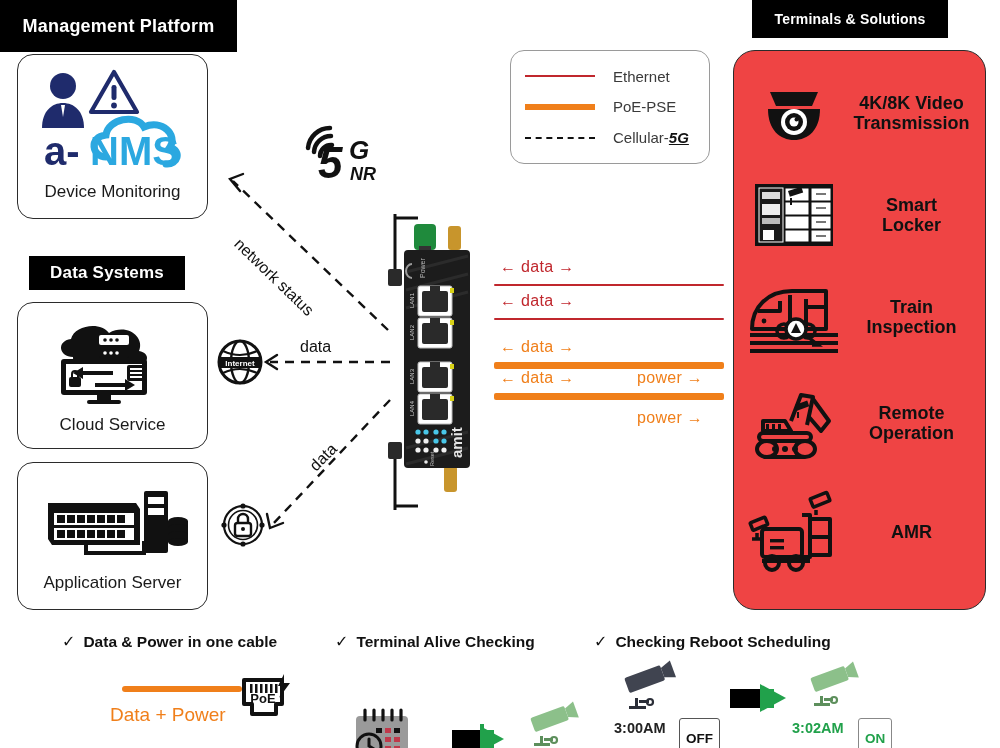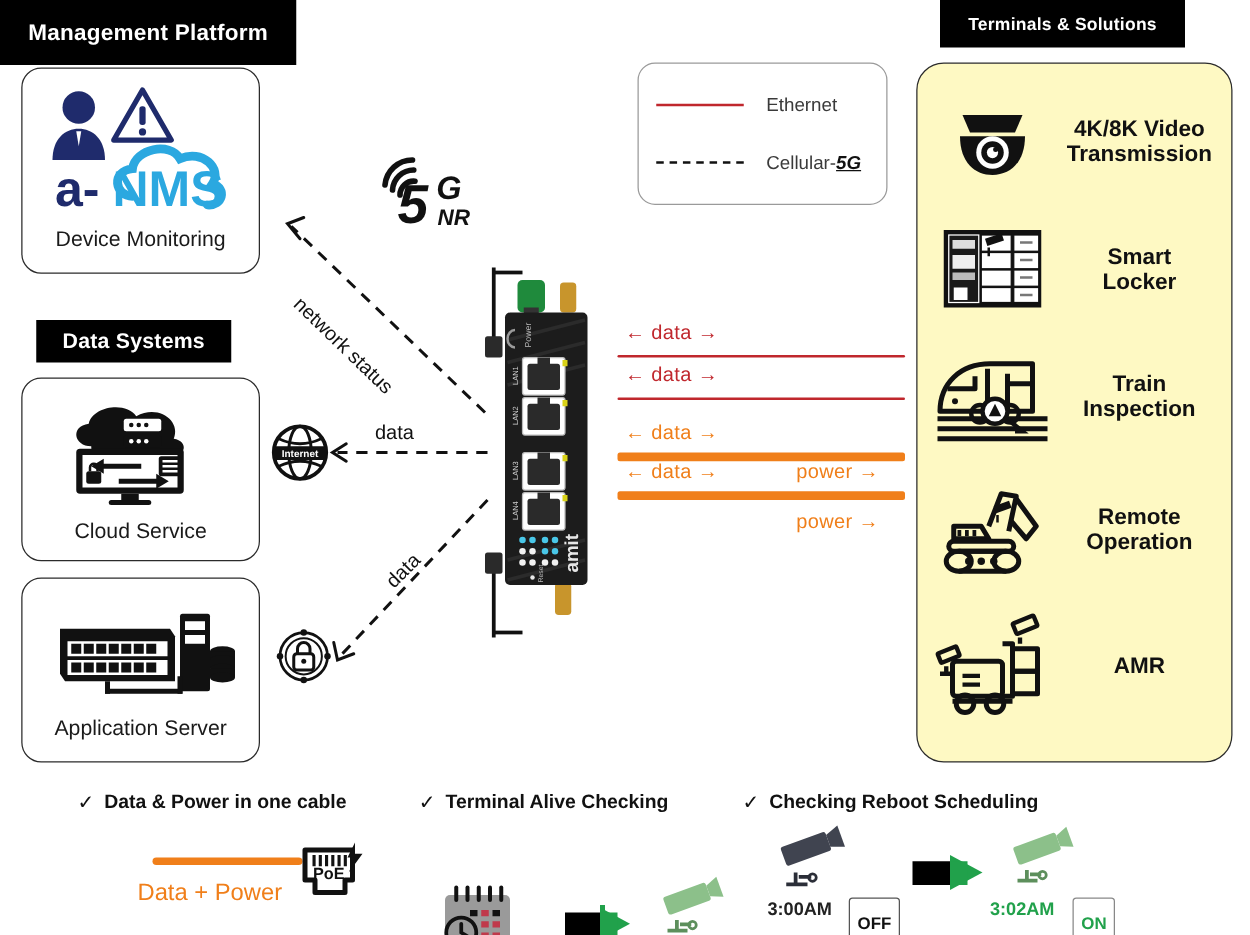--- a/index.html
+++ b/index.html
@@ -5,21 +5,21 @@
   html,body{margin:0;padding:0;background:#fff;}
   body{width:1000px;height:748px;position:relative;overflow:hidden;
        font-family:"Liberation Sans","DejaVu Sans",sans-serif;color:#111;}
   .abs{position:absolute;}
 
   
   .hdr-bar{background:#000;color:#fff;font-weight:bold;display:flex;
            align-items:center;justify-content:center;letter-spacing:.2px;}
 
   
-  .panel{border:1.6px solid #2b2b2b;border-radius:22px;background:#fef9c3;box-sizing:border-box;}
+  .panel{border:1.6px solid #2b2b2b;border-radius:22px;background:#ef4444;box-sizing:border-box;}
   .card{border:1.4px solid #2b2b2b;border-radius:16px;background:#fff;box-sizing:border-box;
         display:flex;flex-direction:column;align-items:center;justify-content:center;}
   .card-label{font-size:17px;color:#1a1a1a;text-align:center;line-height:1.15;}
 
   
   .legend{border:1.4px solid #9a9a9a;border-radius:14px;background:#fff;box-sizing:border-box;
           padding:10px 14px;display:flex;flex-direction:column;justify-content:space-around;}
   .lg-row{display:flex;align-items:center;height:26px;}
   .lg-swatch{width:70px;height:0;margin-right:18px;flex:none;}
   .lg-text{font-size:15px;color:#3a3a3a;white-space:nowrap;}
@@ -171,20 +171,24 @@
   </svg>
   <div class="card-label" style="margin-top:4px;">Application Server</div>
 </div>
 
 <div class="abs legend" style="left:510px;top:50px;width:200px;height:114px;">
   <div class="lg-row">
     <span class="lg-swatch" style="border-top:2px solid #C0272D;"></span>
     <span class="lg-text">Ethernet</span>
   </div>
   <div class="lg-row">
+    <span class="lg-swatch" style="border-top:6px solid #F07F1A;"></span>
+    <span class="lg-text">PoE-PSE</span>
+  </div>
+  <div class="lg-row">
     <span class="lg-swatch" style="border-top:2.5px dashed #111;"></span>
     <span class="lg-text">
       <span>Cellular-</span><span style="font-weight:bold;font-style:italic;text-decoration:underline;color:#111;">5G</span>
     </span>
   </div>
 </div>
 
 <div class="abs" style="left:300px;top:122px;width:96px;height:62px;">
   <svg width="96" height="62" viewBox="0 0 96 62">
     <g fill="none" stroke="#111" stroke-width="4.5" stroke-linecap="round">

